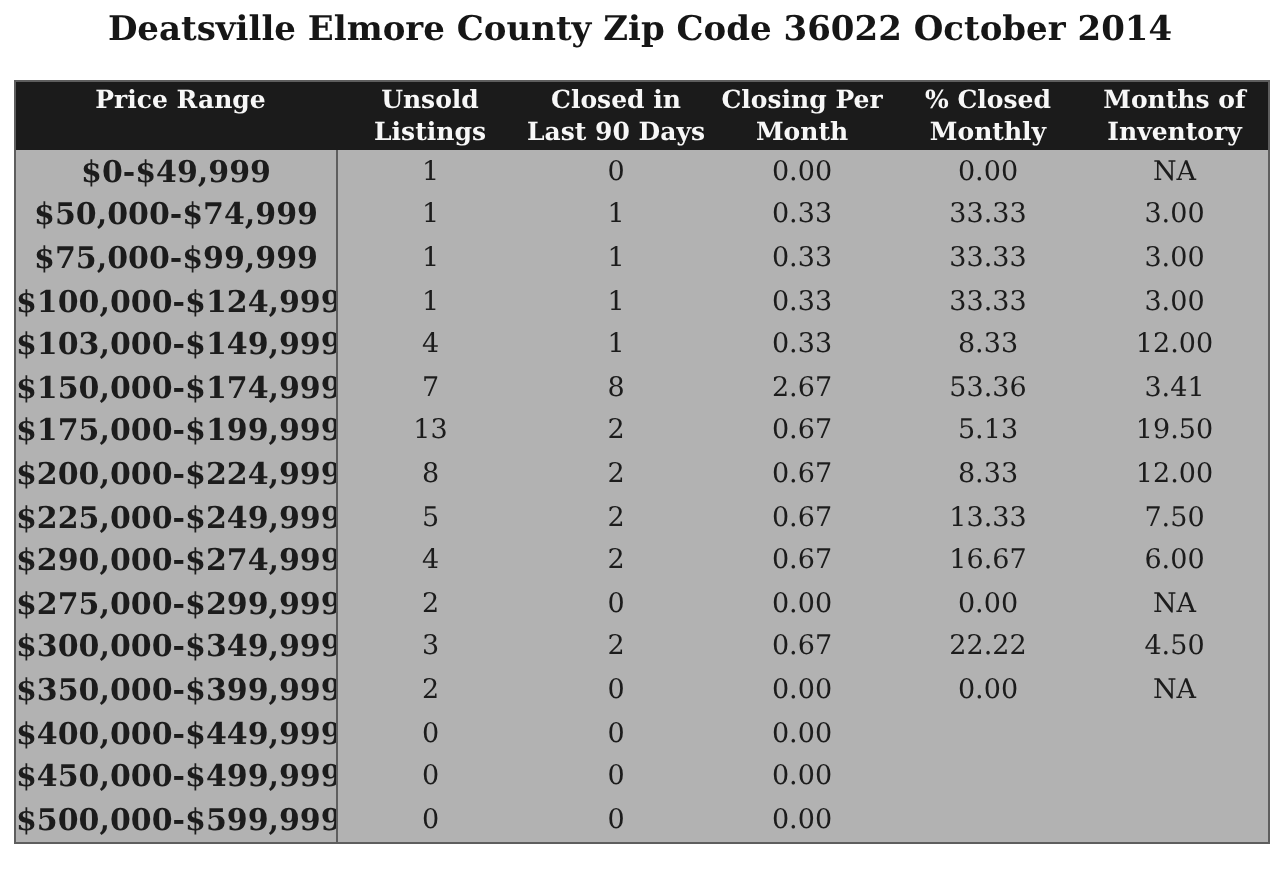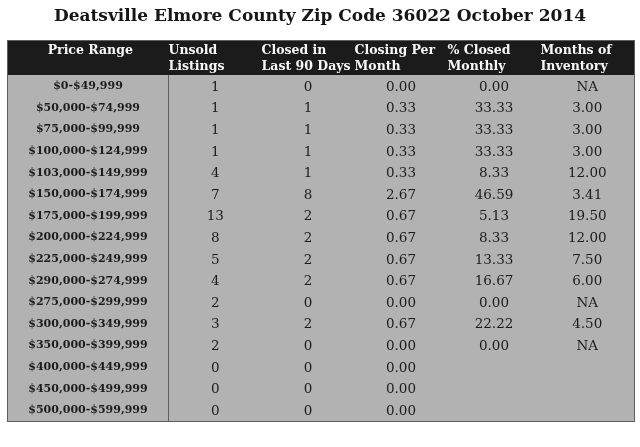--- a/index.html
+++ b/index.html
@@ -38,38 +38,38 @@
   }
   table.price-table thead th {
     background: var(--header-bg, #1b1b1b);
     color: var(--header-text, #f7f7f7);
     font-weight: 700;
     font-size: 12.5px;
     line-height: 16px;
     vertical-align: top;
     padding: 1px 0 1px 0;
     white-space: pre-line;
-    text-align: left;
+    text-align: center;
   }
   table.price-table thead th.first {
     text-align: center;
     padding-left: 4px;
   }
   table.price-table tbody td {
     background: var(--body-bg, #b2b2b2);
     color: var(--body-text, #1c1c1c);
     height: 21.6px;
     vertical-align: middle;
     text-align: center;
     padding: 0;
     overflow: hidden;
   }
   table.price-table tbody td.price-cell {
     font-weight: 700;
-    font-size: 11px;
+    font-size: 15px;
     border-right: 1px solid var(--border, #5e5e5e);
   }
   table.price-table tbody td.num-cell {
     font-weight: 400;
     font-size: 13.5px;
   }
 </style>
 </head>
 <body>
 
@@ -139,21 +139,21 @@
           <td class="num-cell">1</td>
           <td class="num-cell">0.33</td>
           <td class="num-cell">8.33</td>
           <td class="num-cell">12.00</td>
         </tr>
         <tr>
           <td class="price-cell">$150,000-$174,999</td>
           <td class="num-cell">7</td>
           <td class="num-cell">8</td>
           <td class="num-cell">2.67</td>
-          <td class="num-cell">46.59</td>
+          <td class="num-cell">53.36</td>
           <td class="num-cell">3.41</td>
         </tr>
         <tr>
           <td class="price-cell">$175,000-$199,999</td>
           <td class="num-cell">13</td>
           <td class="num-cell">2</td>
           <td class="num-cell">0.67</td>
           <td class="num-cell">5.13</td>
           <td class="num-cell">19.50</td>
         </tr>

